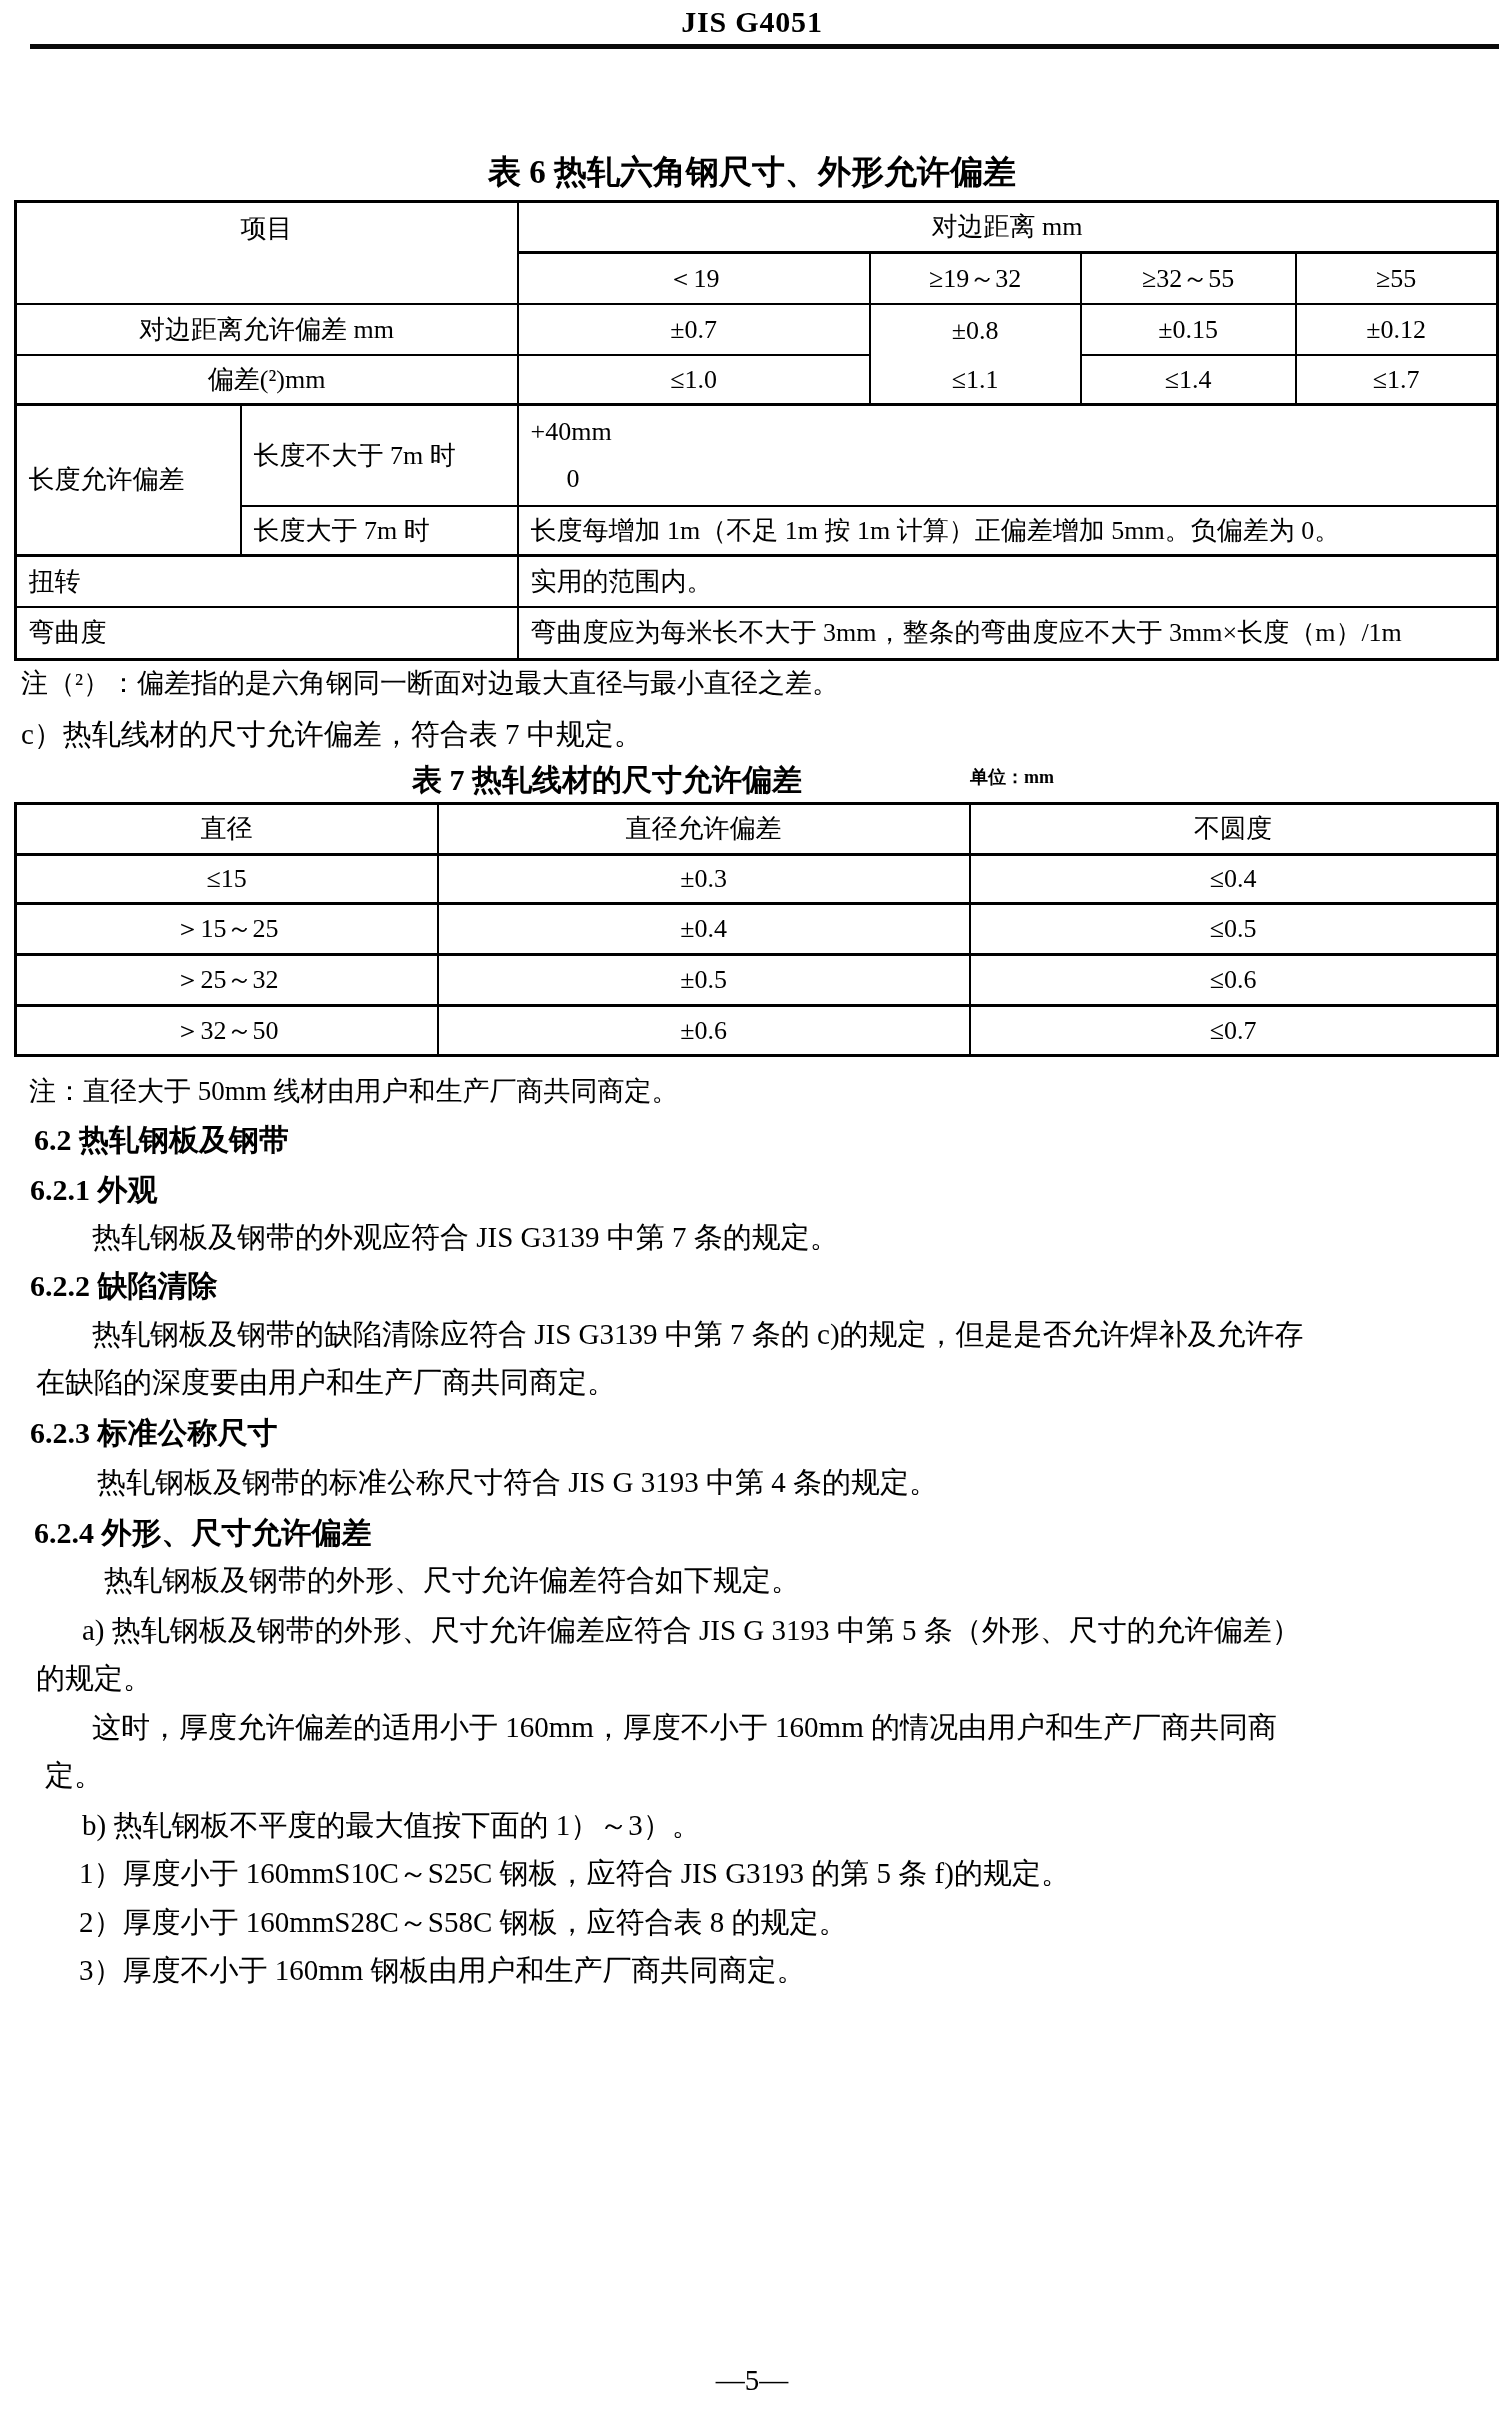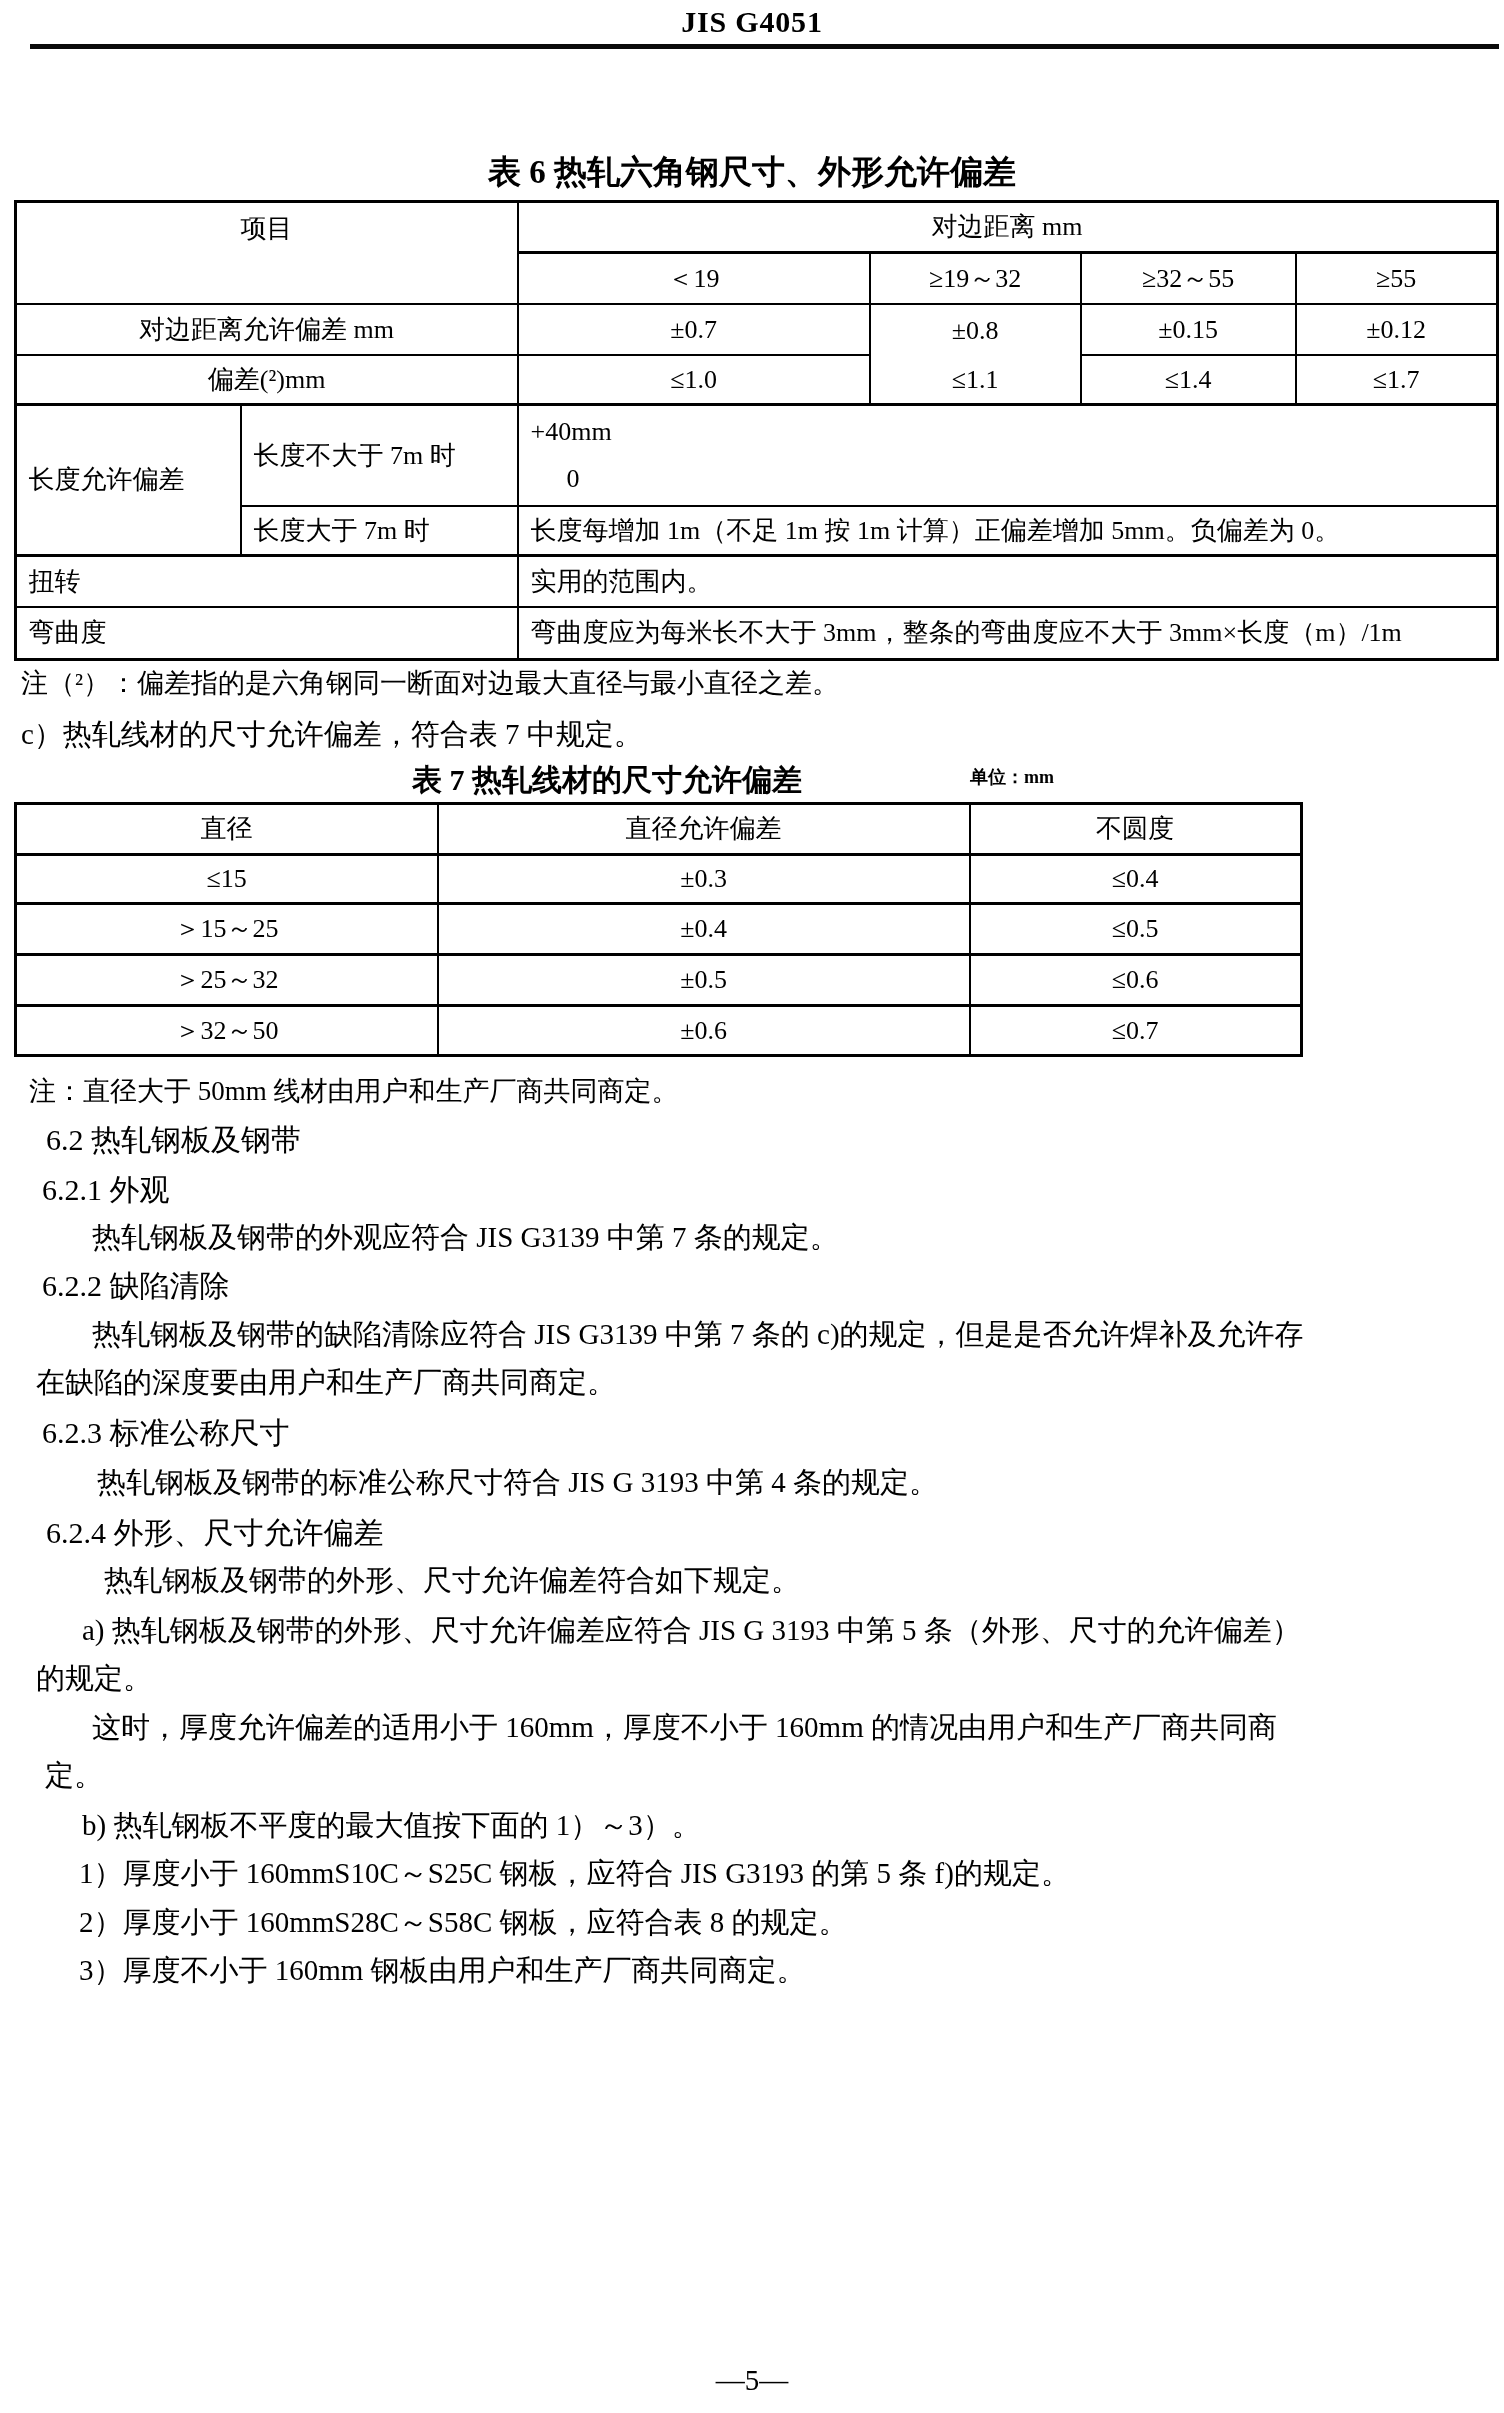--- a/index.html
+++ b/index.html
@@ -18,40 +18,40 @@
   .head-rule { top: 44px; left: 29.5px; width: 1469px; height: 4.5px; background: #0a0a0a; }
   .tbl-title { left: 0; width: 100%; text-align: center; font-weight: bold; font-size: 33px; }
   .t6-title { top: 150px; }
   .t7-title-main { top: 760px; left: 412px; font-weight: bold; font-size: 30px; white-space: nowrap; }
   .t7-unit { top: 765px; left: 970px; font-weight: bold; font-size: 18px; white-space: nowrap; }
 
   .grid { display: grid; border: 3px solid #000; background: #fff; }
   .t6 { left: 13.6px; top: 200px; width: 1485px; height: 461px;
         grid-template-columns: 225px 277px 352px 211px 215px 1fr;
         grid-template-rows: 51px 51px 51px 50px 101px 50px 51px 1fr; }
-  .t7 { left: 13.6px; top: 802px; width: 1289px; height: 255px;
+  .t7 { left: 13.6px; top: 802px; width: 1485px; height: 255px;
         grid-template-columns: 422px 532px 1fr;
         grid-template-rows: 51px 49px 51px 51px 1fr; }
 
   .c { display: flex; align-items: center; justify-content: center;
        font-size: 26px; line-height: 1.15; }
   .cl { justify-content: flex-start; padding-left: 12px; }
   .pt { align-items: flex-start; padding-top: 10.6px; }
   .br  { border-right: 2.3px solid #000; }
   .bb  { border-bottom: 2.3px solid #000; }
   .bb5 { border-bottom: 3.8px solid #000; }
   .nowrap { white-space: nowrap; }
 
   .lenval { flex-direction: column; align-items: flex-start; justify-content: flex-start;
             padding: 10.6px 0 0 12px; }
   .lenval .zero { margin-left: 36px; margin-top: 18px; }
 
   .line { position: absolute; font-size: 29px; white-space: nowrap; }
   .note { font-size: 27px; }
-  .h { font-weight: normal; font-size: 30px; margin-left: 12px; }
+  .h { font-weight: bold; font-size: 30px; }
   .footer { top: 2364px; left: 0; width: 100%; text-align: center; font-size: 29px; }
 </style>
 </head>
 <body>
 
 <div class="page">
 
   <div class="abs doc-code">JIS G4051</div>
   <div class="abs head-rule"></div>
 

